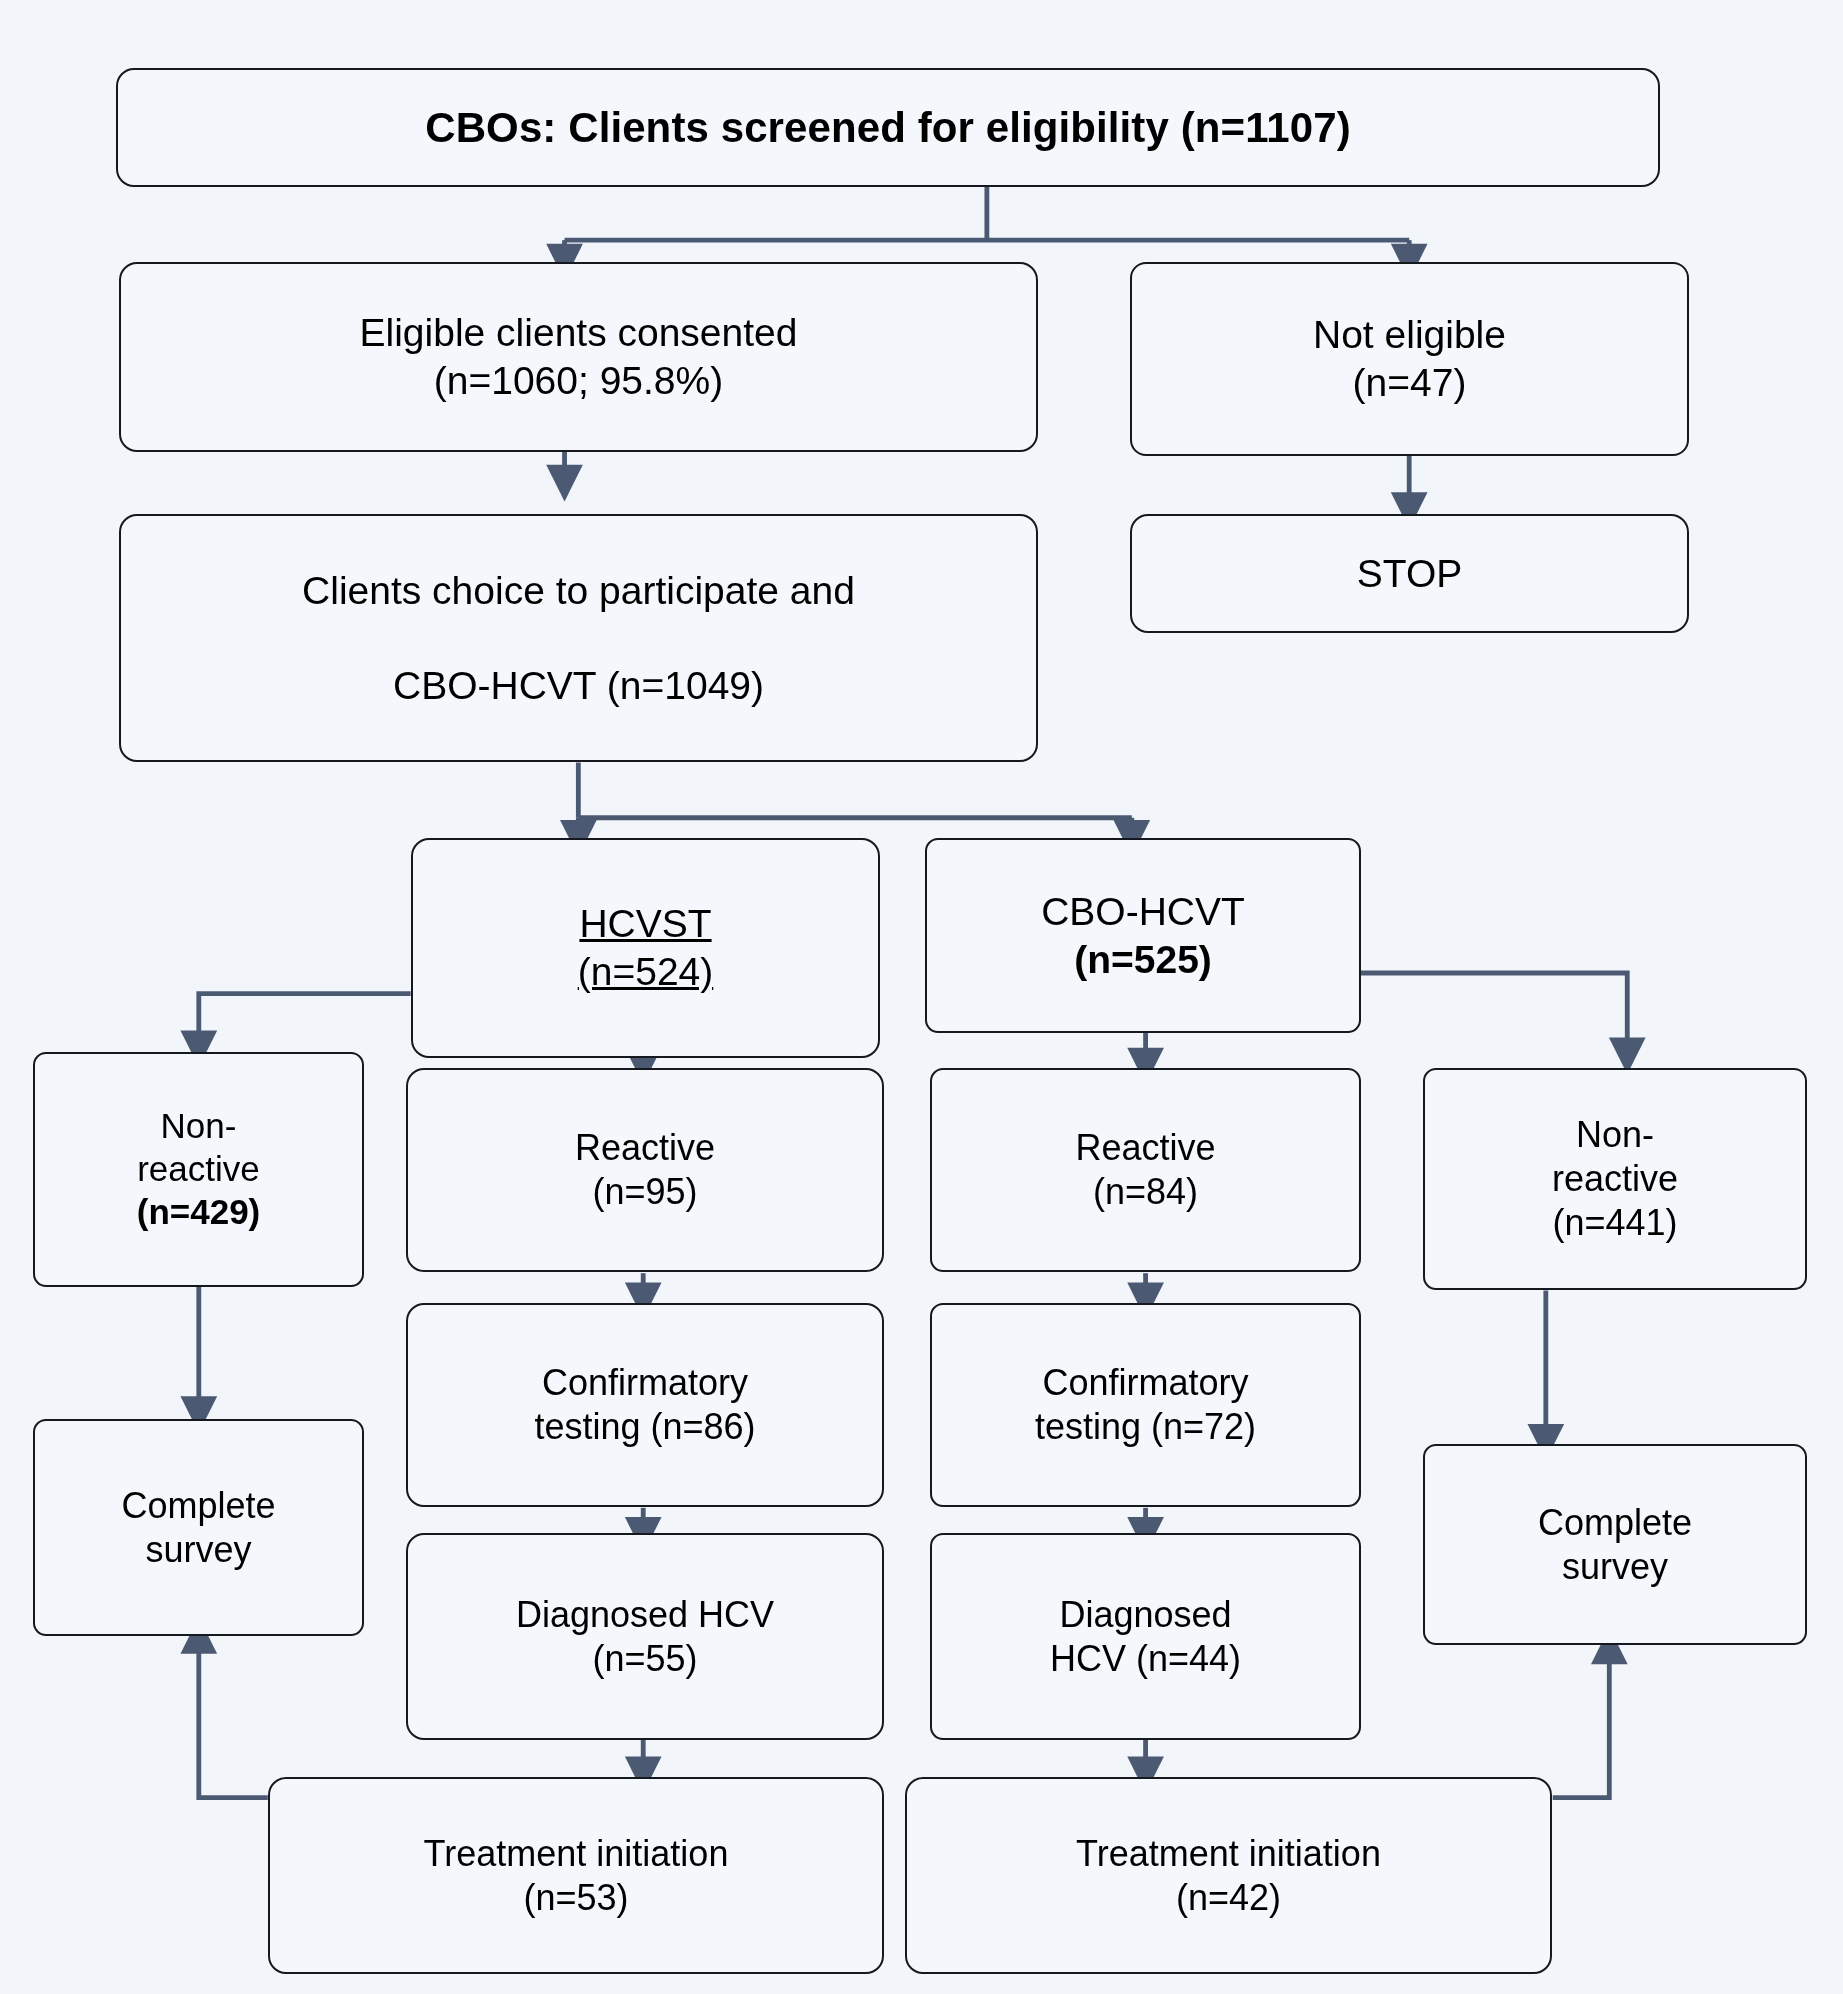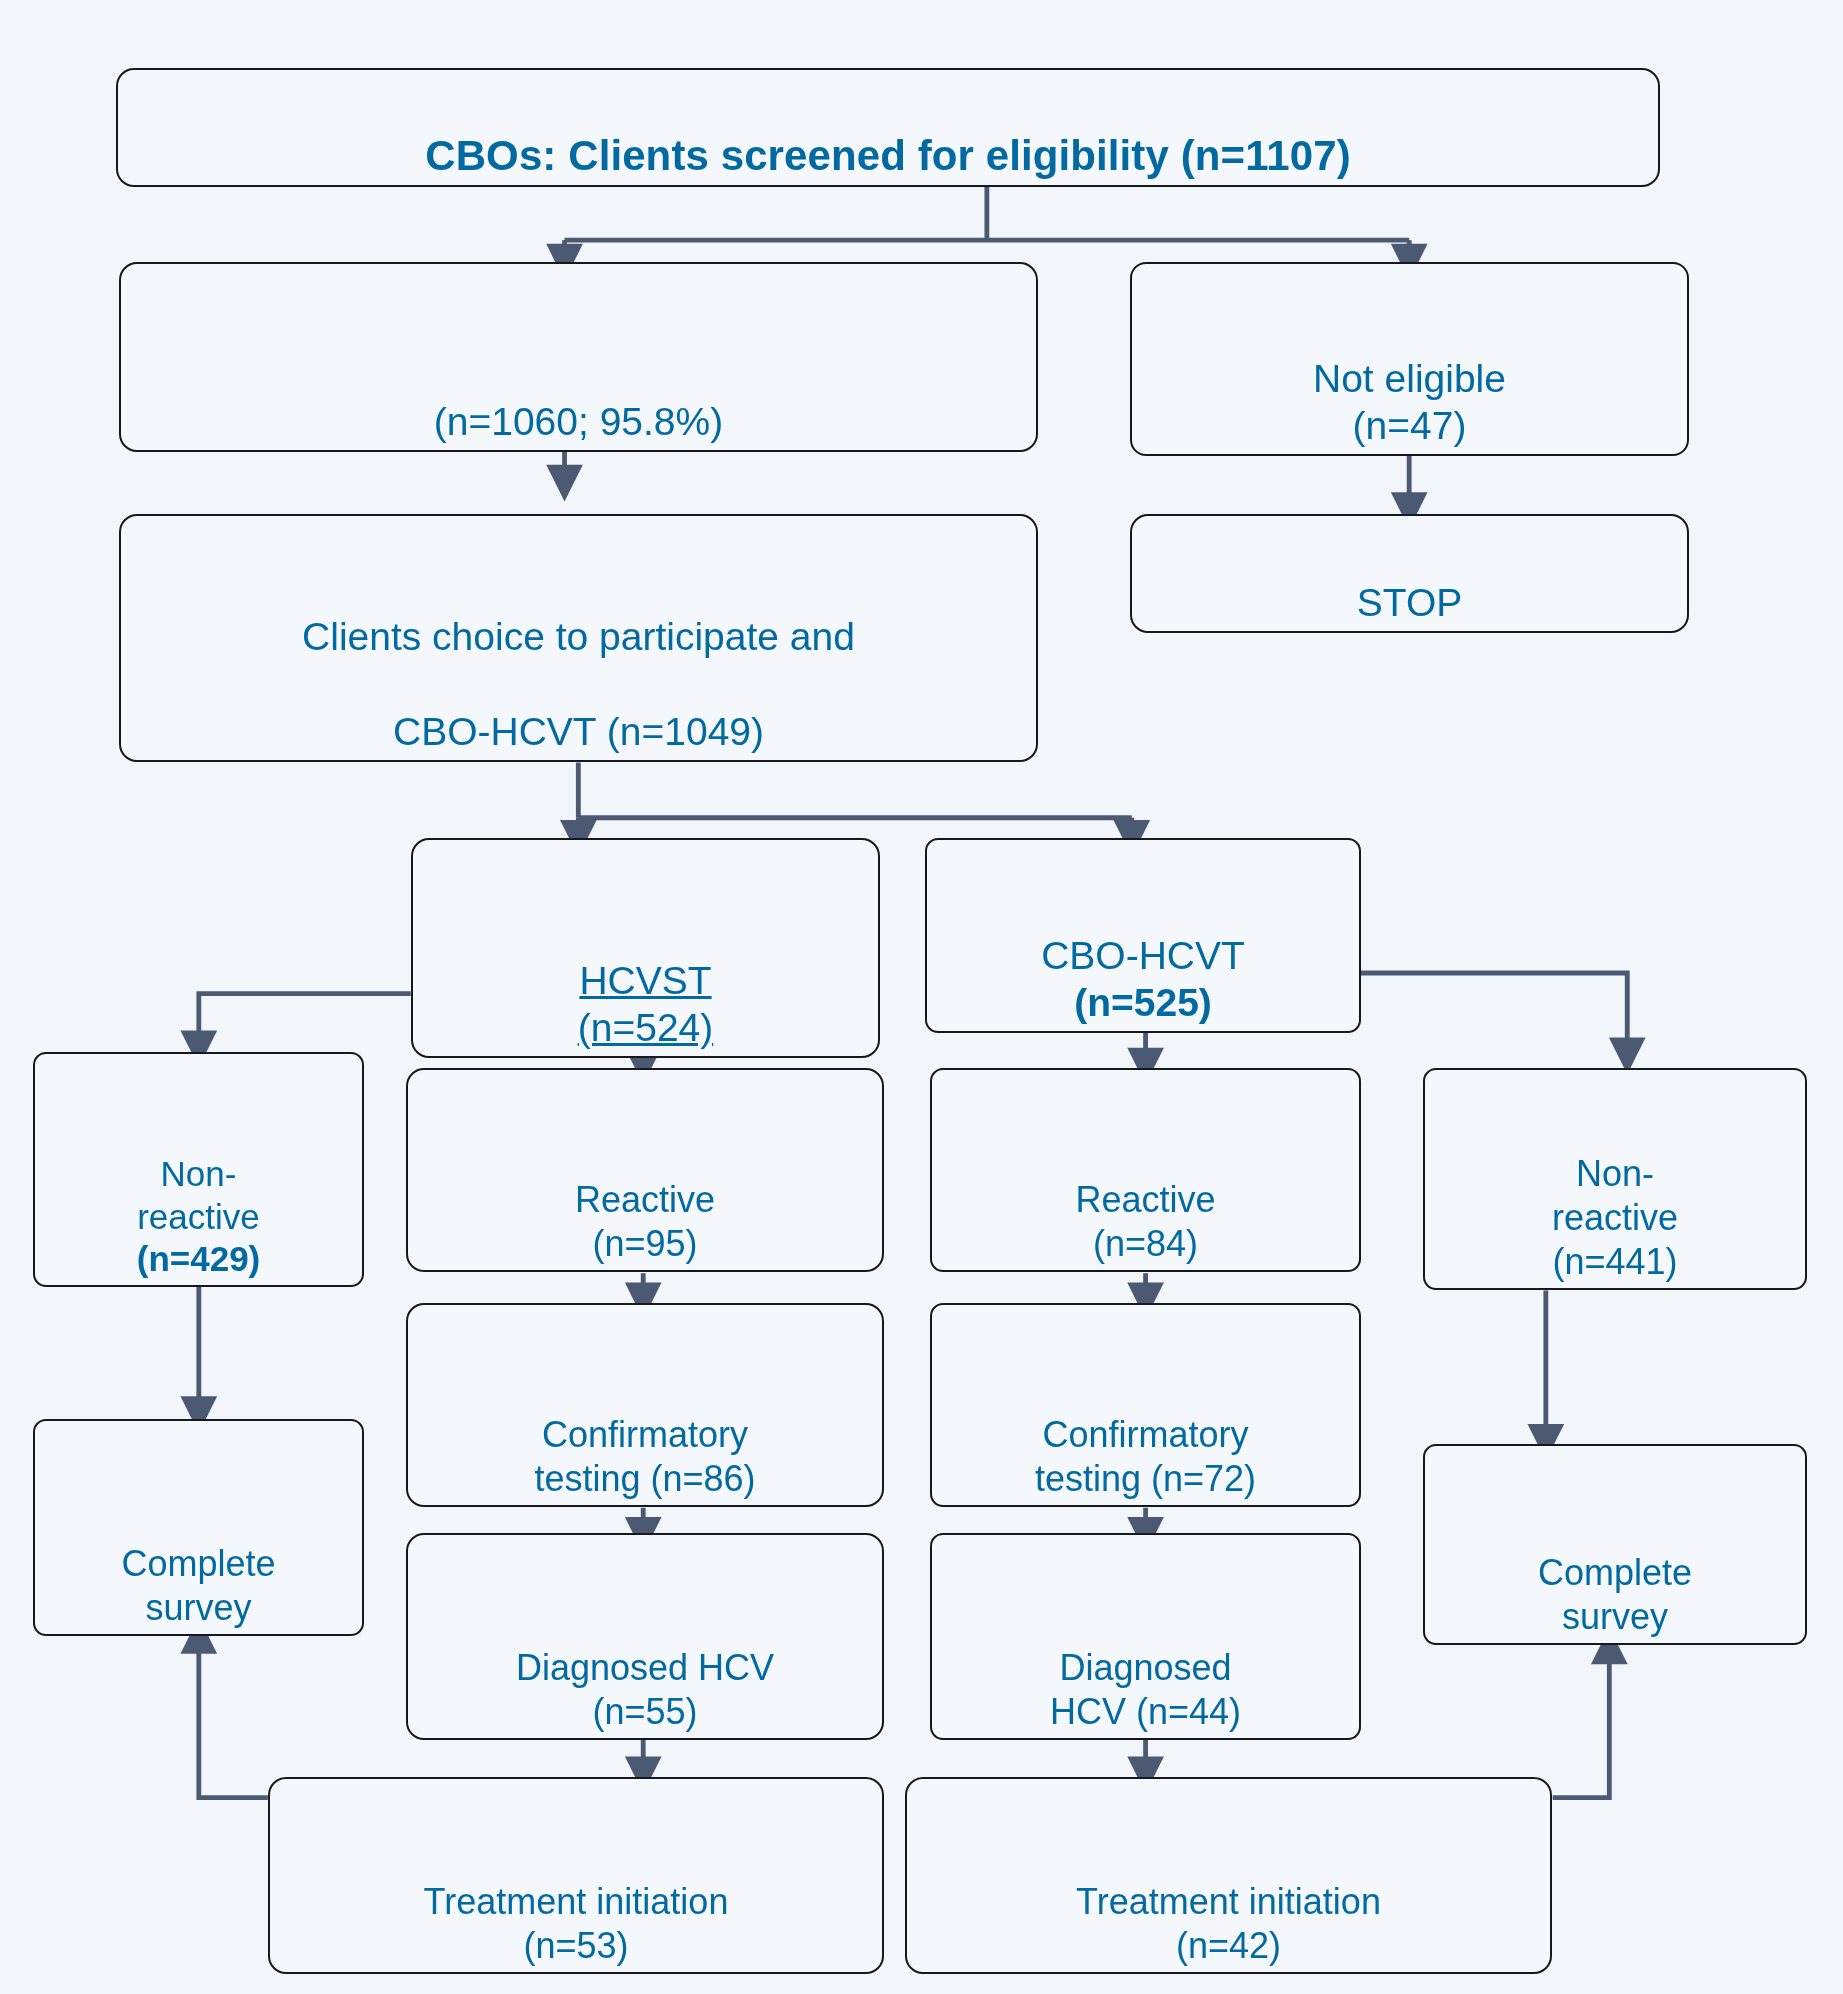--- a/index.html
+++ b/index.html
@@ -11,24 +11,24 @@
   }
   #flow-root{position:relative;width:1844px;height:1995px;background:#f2f6fb;}
   svg.connectors{position:absolute;left:0;top:0;width:1844px;height:1995px;}
 
   .node{
     position:absolute;
     box-sizing:border-box;
     background:#f4f7fb;
     border:2.8px solid #15181d;
     display:flex;
-    align-items:flex-end;
+    align-items:center;
     justify-content:center;
     text-align:center;
-    color:#0369a1;
+    color:#000000;
     line-height:1.22;
     padding:4.1px 7px;
   }
   .node .txt{display:block;width:100%;}
   .rounded{border-radius:18px;}
   .sq{border-radius:13px;}
 
   .fs-title{font-size:42px;font-weight:bold;letter-spacing:0.1px;}
   .fs-lg{font-size:39px;}
   .fs-md{font-size:36px;}
@@ -91,21 +91,21 @@
       <path d="M2250,2605 L2332,2605 L2332,2385" marker-end="url(#ah)"></path>
     </g>
   </svg>
 
   <div class="node rounded fs-title" style="left:116px;top:68px;width:1544px;height:119px;">
     <span class="txt">CBOs: Clients screened for eligibility (n=1107)</span>
   </div>
 
   <div class="node rounded fs-lg" style="left:119px;top:262px;width:919px;height:190px;">
     <span class="txt">
-      <br>
+      <span>Eligible clients consented</span><br>
       <span>(n=1060; 95.8%)</span>
     </span>
   </div>
 
   <div class="node rounded fs-lg" style="left:1130px;top:262px;width:559px;height:194px;border-radius:16px;">
     <span class="txt">
       <span>Not eligible</span><br>
       <span>(n=47)</span>
     </span>
   </div>

